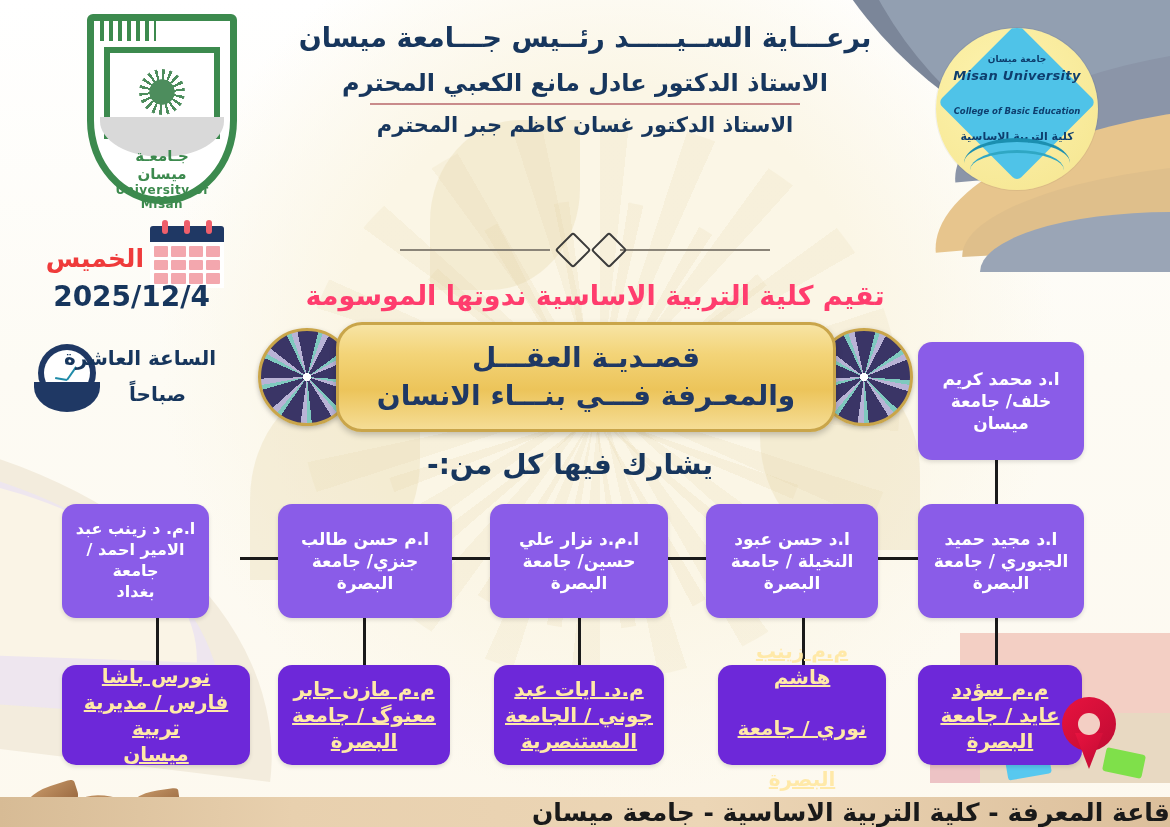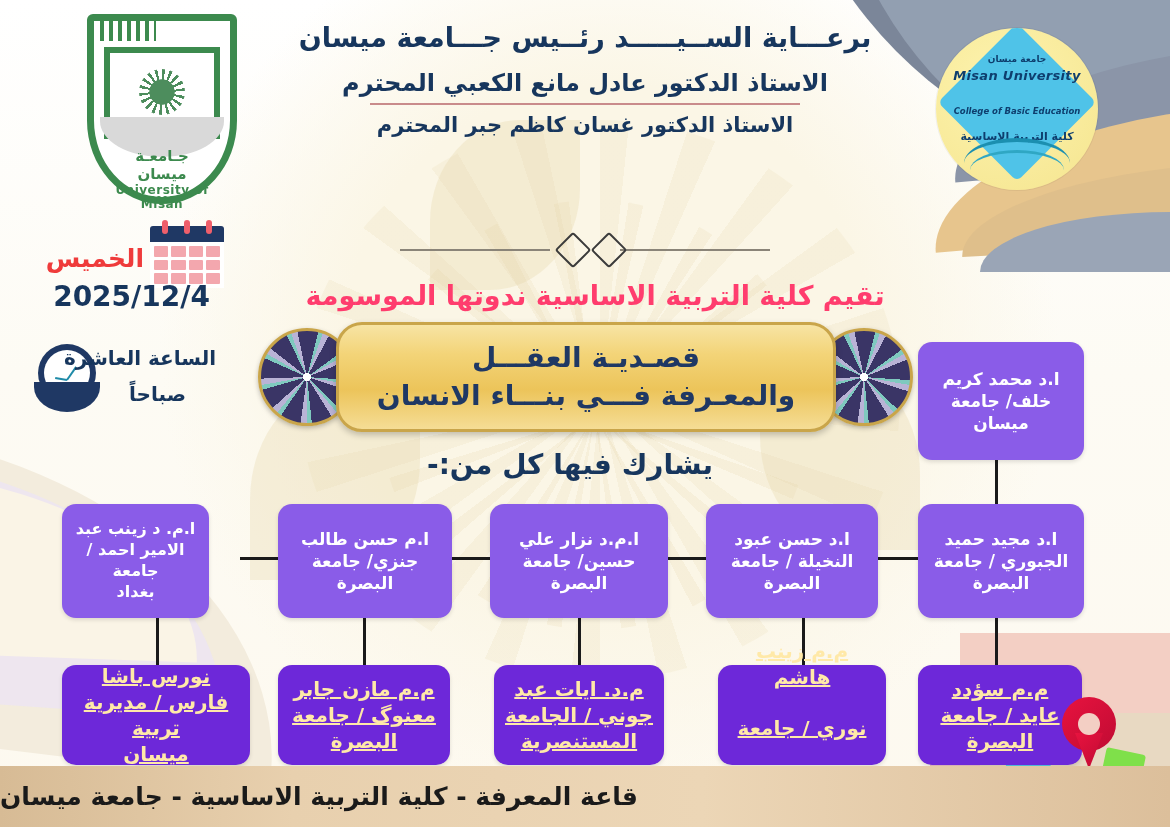--- a/index.html
+++ b/index.html
@@ -79,23 +79,23 @@
   
   .pinkblock { right: 0; bottom: 44px; width: 210px; height: 150px;
                background: #f3cfc4; }
   .pinkblock2 { right: 120px; bottom: 44px; width: 120px; height: 115px;
                 background: #edc3c5; }
   .mapblock { right: 0; bottom: 44px; width: 190px; height: 70px;
               background: #e8d9c2; }
 
   
   #bottom-banner {
-    position: absolute; left: 0; bottom: 0; width: 1170px; height: 61px;
+    position: absolute; left: 0; bottom: 0; width: 1170px; height: 30px;
     background: linear-gradient(90deg,#d7bb95 0%, #e8d0ae 25%, #ecd6b6 60%, #dcbf9b 100%);
-    display: flex; align-items: center; justify-content: flex-end;
+    display: flex; align-items: center; justify-content: flex-start;
   }
   #bottom-banner .txt {
     font-size: 25px; font-weight: bold; color: #1a1a1a;
     letter-spacing: 0px; white-space: nowrap;
   }
 
   
   #logo-left { position: absolute; left: 82px; top: 14px; width: 160px; height: 200px; }
   .shield {
     position: relative; width: 150px; height: 190px; margin: 0 auto;

